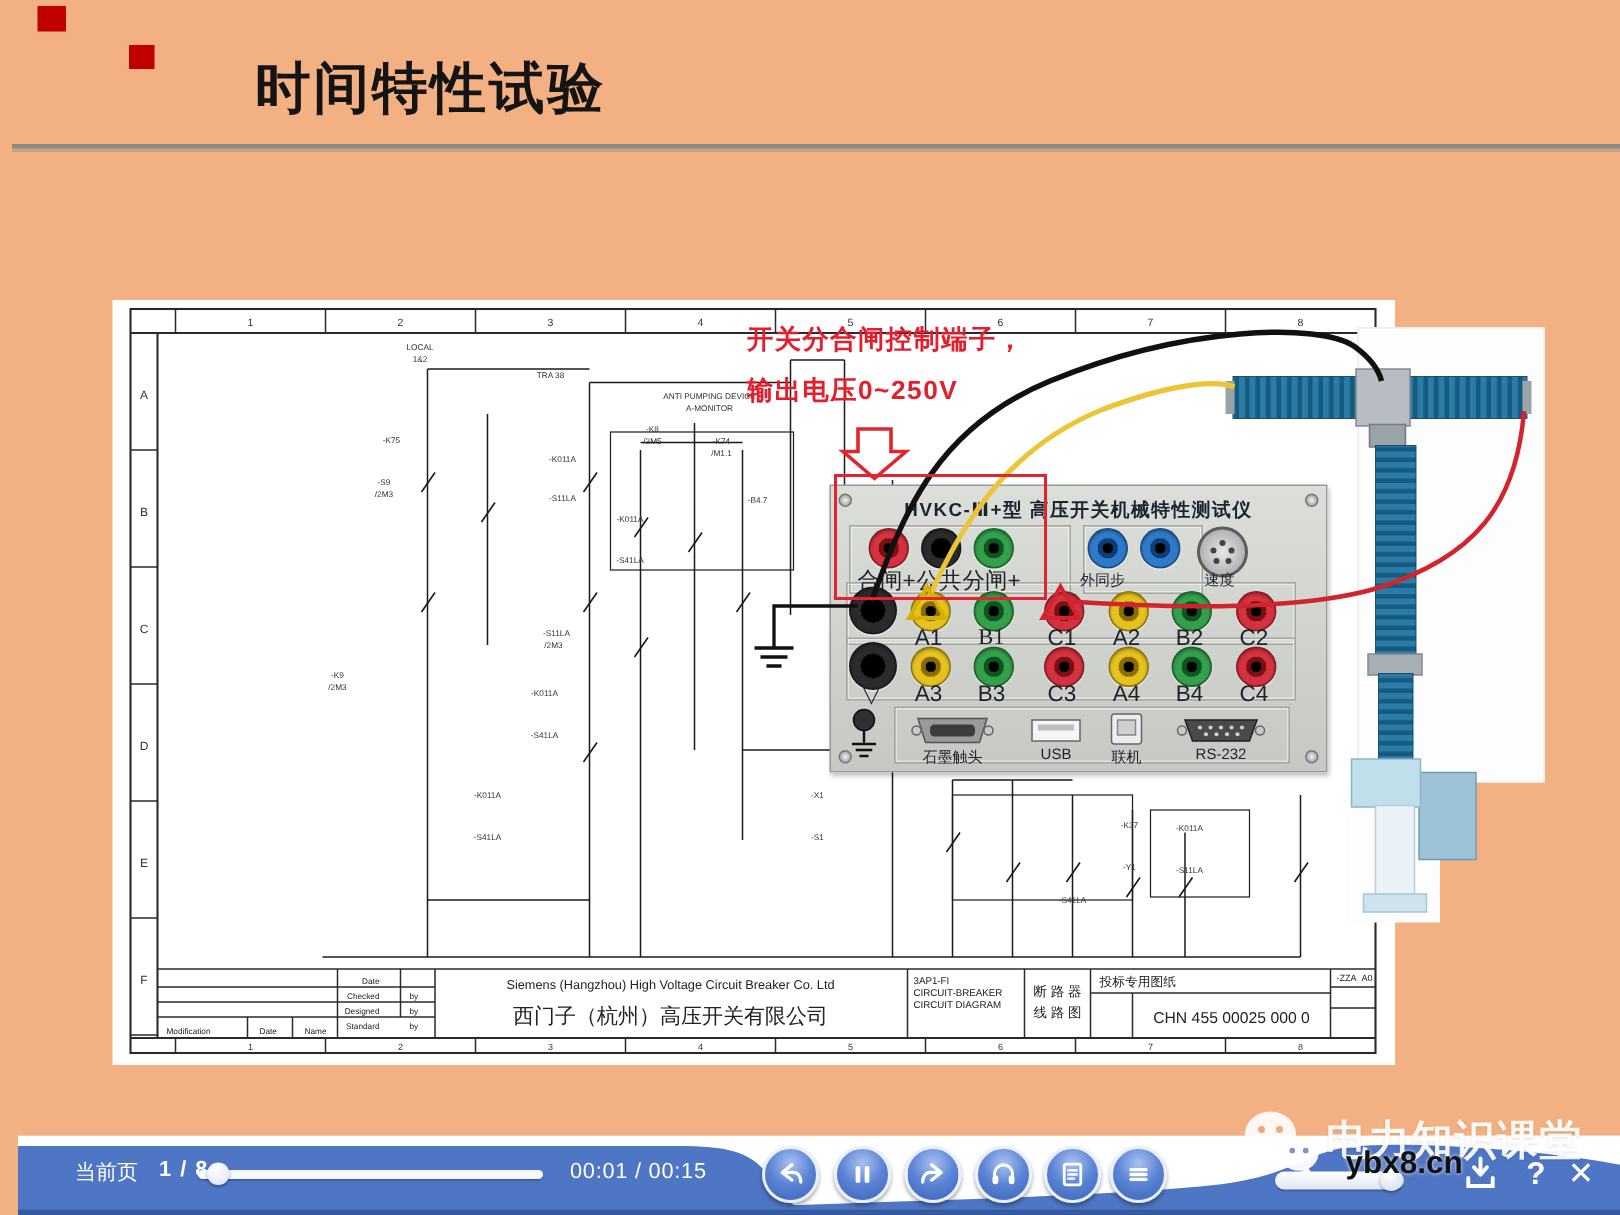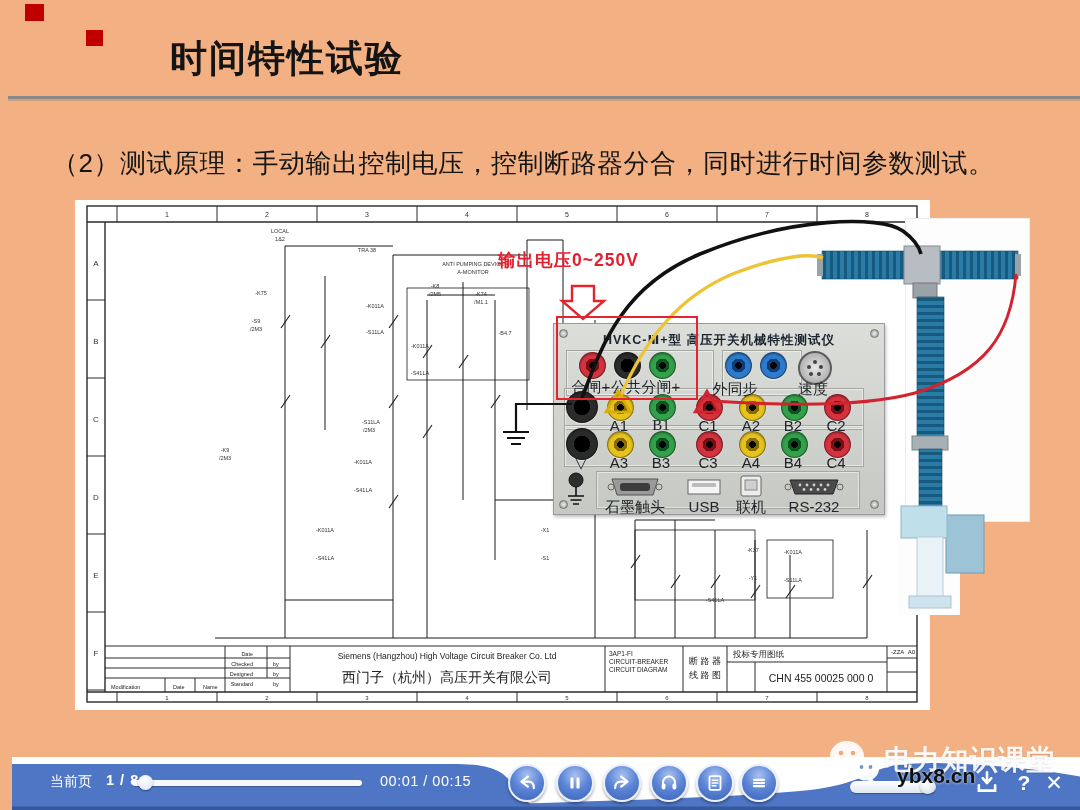--- a/index.html
+++ b/index.html
@@ -16,21 +16,21 @@
   .photo-box2{position:absolute;left:898px;top:520px;width:62px;height:95px;background:#fdfdfd;z-index:2;}
   
   .panel{position:absolute;left:553px;top:323px;width:330px;height:190px;z-index:3;
          background:linear-gradient(#dcded9,#c6c8c3);border:1px solid #97999a;box-shadow:1px 2px 3px rgba(0,0,0,.25);}
   .panel-title{position:absolute;left:0;top:8px;width:100%;text-align:center;font-size:12.5px;font-weight:bold;color:#1c2430;letter-spacing:1px;}
   .screw{position:absolute;width:7px;height:7px;border-radius:50%;background:radial-gradient(#f2f2f2,#8d8d8d);border:1px solid #777;}
   .grp{position:absolute;border:1px solid #a4a79f;box-shadow:inset 0 0 0 1px rgba(255,255,255,.5);}
   .sock{position:absolute;border-radius:50%;border:1px solid rgba(0,0,0,.4);box-shadow:0 1px 1px rgba(255,255,255,.55),inset 0 1px 2px rgba(0,0,0,.35);}
   .sock-label{position:absolute;font-size:15px;color:#20242a;transform:translateX(-50%);white-space:nowrap;}
   .conn-round{position:absolute;border-radius:50%;background:radial-gradient(#e8e8e8,#9c9c9c);border:2px solid #5c5c5c;}
-  .port-label{position:absolute;font-size:15px;color:#23272d;transform:translateX(-50%);white-space:nowrap;}
+  .port-label{position:absolute;font-size:10px;color:#23272d;transform:translateX(-50%);white-space:nowrap;}
   
   .annot-text{position:absolute;color:#e31e2d;font-weight:bold;font-size:17.5px;letter-spacing:1px;z-index:7;}
   .annot-box{position:absolute;left:556px;top:316px;width:138px;height:80px;border:2px solid #e3242e;z-index:7;}
   .overlay-svg{position:absolute;left:0;top:0;z-index:6;pointer-events:none;}
   
   .player{position:absolute;left:12px;top:757px;width:1080px;height:53px;z-index:10;}
   .player .bg{position:absolute;left:0;top:0;}
   .pg-label{position:absolute;left:38px;top:16px;font-size:14px;color:#fff;}
   .pg-value{position:absolute;left:94px;top:15px;font-size:14.5px;color:#fff;font-weight:bold;letter-spacing:1px;}
   .track{position:absolute;left:120px;top:23px;width:230px;height:6px;background:rgba(255,255,255,.95);border-radius:3px;box-shadow:0 1px 1px rgba(0,0,0,.25);}
@@ -51,21 +51,20 @@
 </head>
 <body>
 
 <div class="stage">
 
   <div class="deco-sq" style="left:25px;top:4px;width:19px;height:17px;"></div>
   <div class="deco-sq" style="left:86px;top:30px;width:17px;height:16px;"></div>
 
   <div class="slide-title">时间特性试验</div>
   <div class="title-line"></div>
-  <div class="slide-body">（2）测试原理：手动输出控制电压，控制断路器分合，同时进行时间参数测试。</div>
 
   <div class="schem-box">
     <svg id="schemSvg" width="855" height="510" viewBox="0 0 855 510">
       <g stroke="#2a2a2a" stroke-width="1.4" fill="none">
         <rect x="12" y="6" width="830" height="496"></rect>
         <line x1="12" y1="22" x2="842" y2="22"></line>
         <line x1="30" y1="22" x2="30" y2="492"></line>
         <line x1="12" y1="492" x2="842" y2="492"></line>
       </g>
       <g id="ruler-ticks" stroke="#2a2a2a" stroke-width="1">
@@ -313,20 +312,21 @@
         </g>
       <circle cx="6" cy="11" r="3" fill="#c9c9c9" stroke="#666"></circle>
         <circle cx="58" cy="11" r="3" fill="#c9c9c9" stroke="#666"></circle>
     </svg>
     <div class="port-label" style="left:81px;top:174px;">石墨触头</div>
     <div class="port-label" style="left:150px;top:174px;">USB</div>
     <div class="port-label" style="left:197px;top:174px;">联机</div>
     <div class="port-label" style="left:260px;top:174px;">RS-232</div>
   </div>
 
+  <div class="annot-text" style="left:498px;top:214px;">开关分合闸控制端子，</div>
   <div class="annot-text" style="left:498px;top:248px;">输出电压0~250V</div>
   <div class="annot-box"></div>
 
   <svg class="overlay-svg" width="1080" height="810" viewBox="0 0 1080 810">
     <defs>
       <pattern id="ribsH" width="7" height="30" patternUnits="userSpaceOnUse">
         <rect width="7" height="30" fill="#2a7ca6"></rect>
           <rect x="4" width="3" height="30" fill="#165a80"></rect>
       </pattern>
       <pattern id="ribsV" width="30" height="7" patternUnits="userSpaceOnUse">

